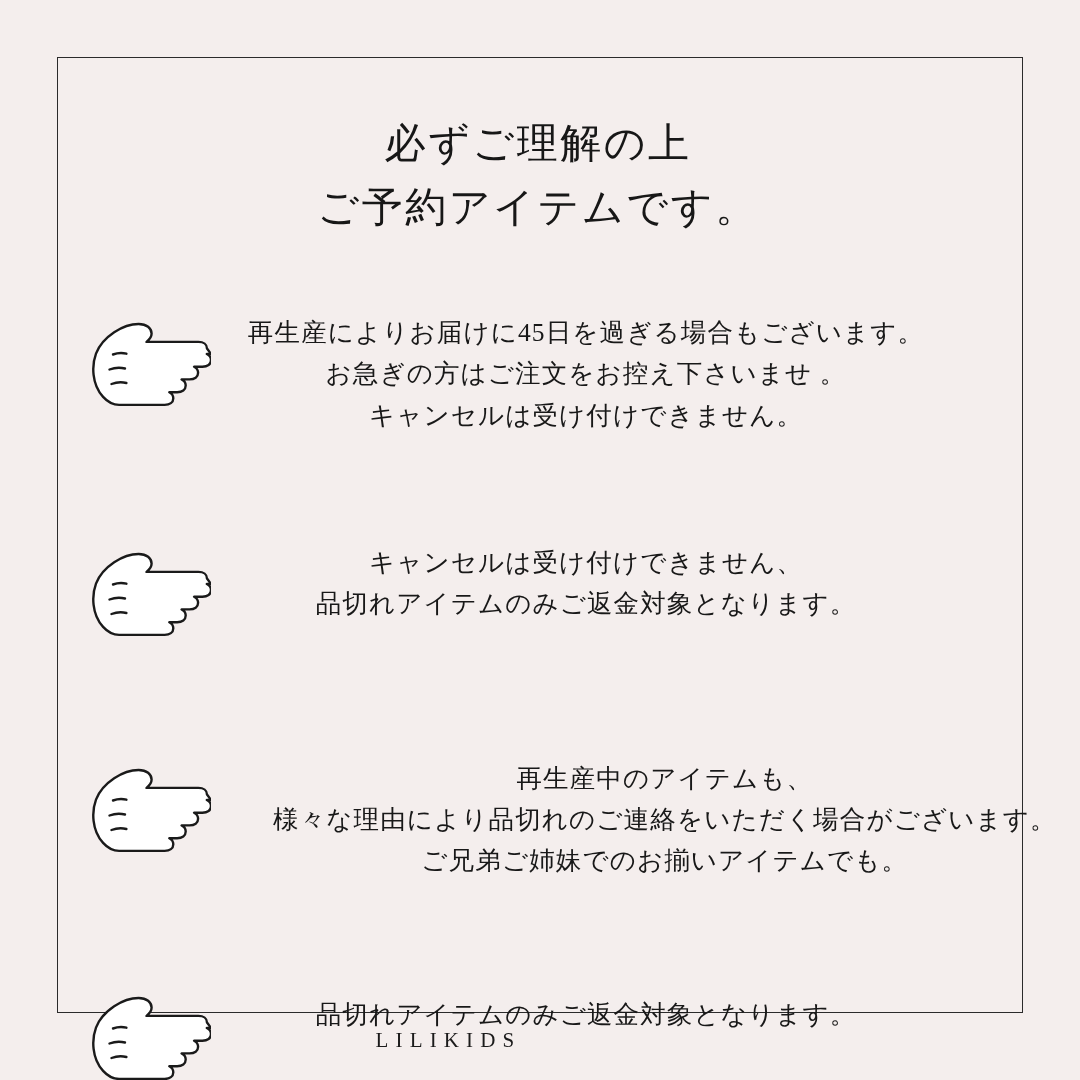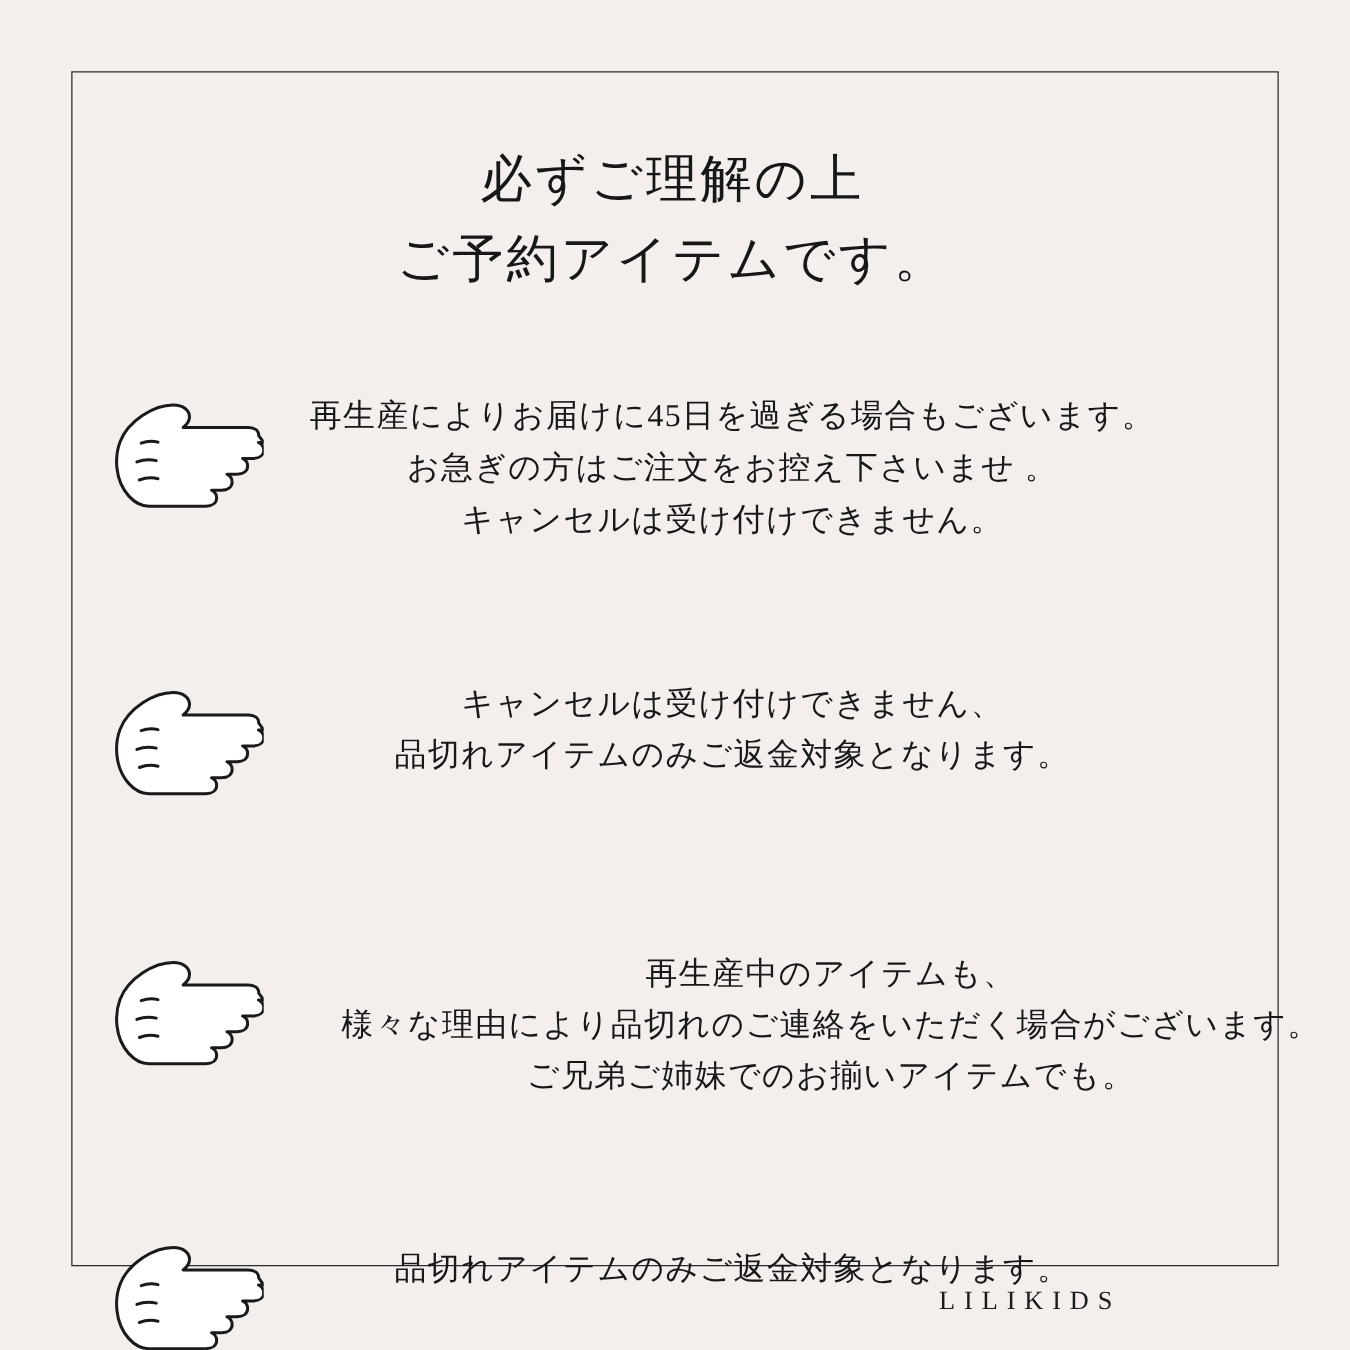--- a/index.html
+++ b/index.html
@@ -86,21 +86,21 @@
   #block-3 .hand { margin-top: 2px; }
 
   .hand svg {
     display: block;
   }
   .brand {
     position: absolute;
     left: 0;
     top: 1028px;
     width: 897px;
-    text-align: right;
+    text-align: center;
     font-size: 21px;
     letter-spacing: 0.34em;
     color: #1b1b1b;
     font-family: "Liberation Serif", "DejaVu Serif", serif;
   }
 </style>
 </head>
 <body>
 
 <div class="poster">

